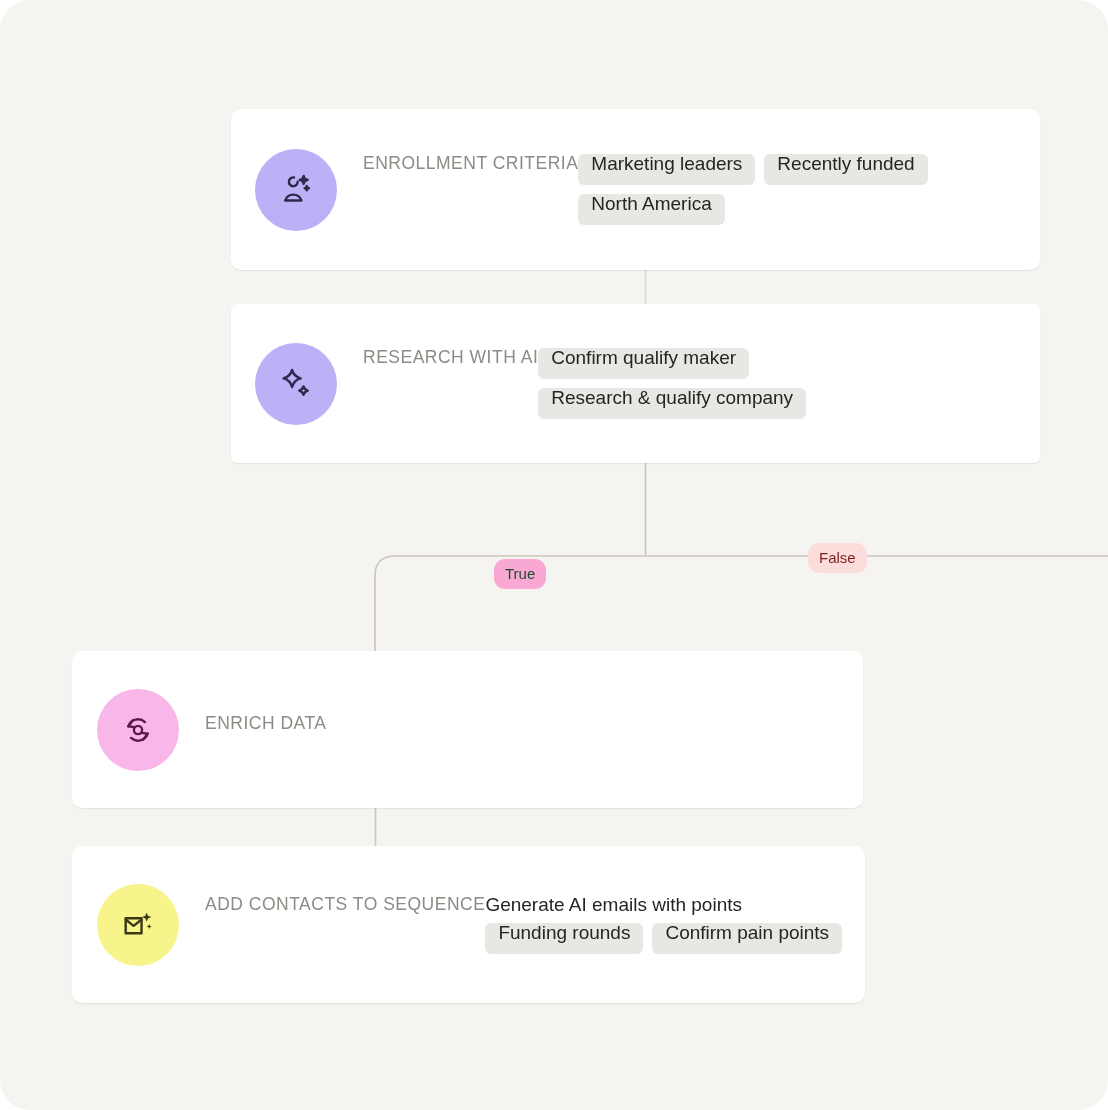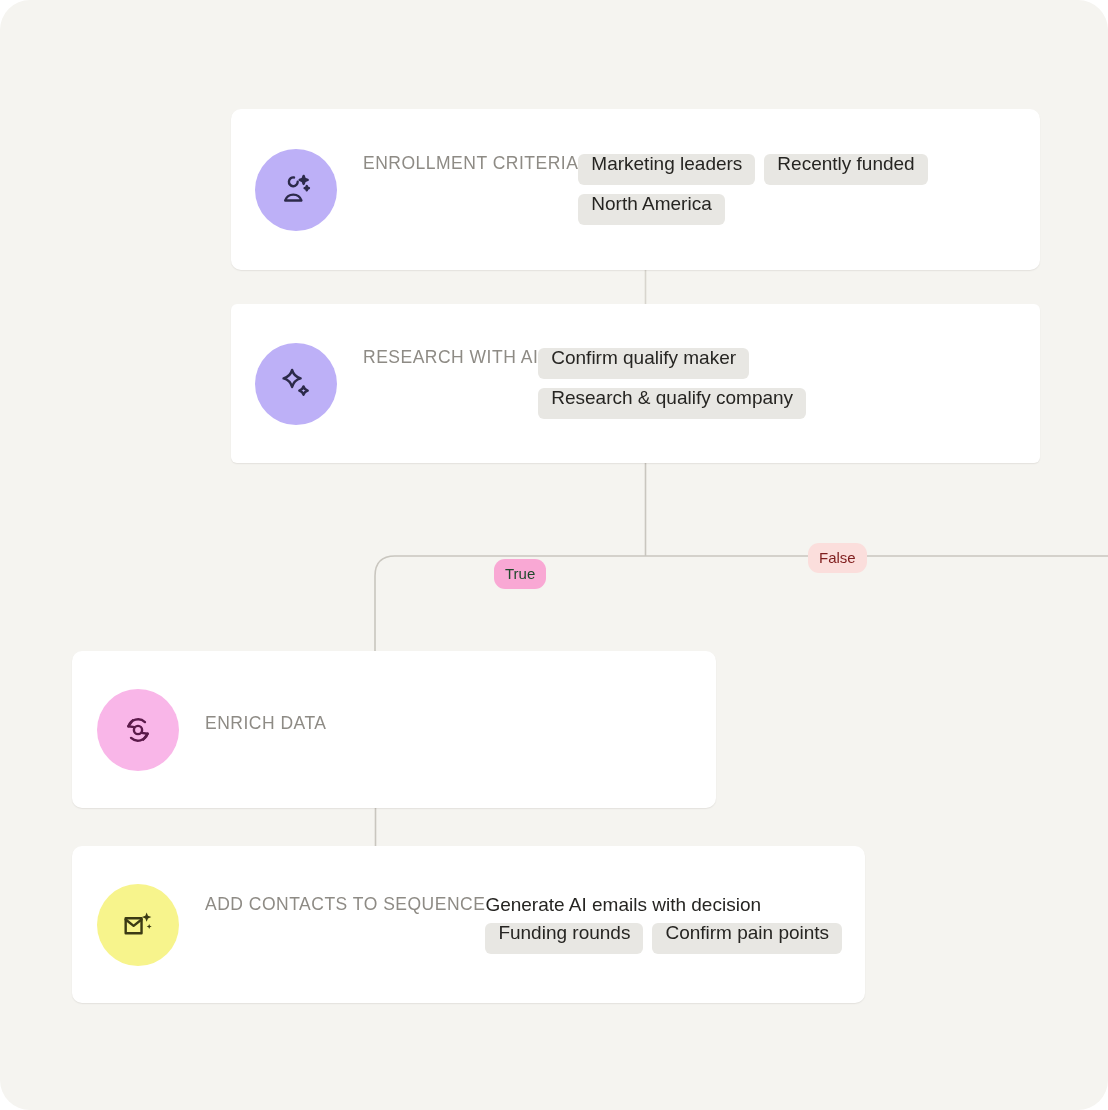--- a/index.html
+++ b/index.html
@@ -38,21 +38,21 @@
     position: absolute;
     background: #ffffff;
     border-radius: 10px;
     box-sizing: border-box;
     display: flex;
     align-items: center;
     box-shadow: 0 1px 2px rgba(30,28,24,0.05), 0 1px 1px rgba(30,28,24,0.03);
   }
   .card-enrollment { left: 231px; top: 109px; width: 809px; height: 161px; }
   .card-research   { left: 231px; top: 304px; width: 809px; height: 159px; border-radius: 6px; }
-  .card-enrich     { left: 72px;  top: 651px; width: 644px; height: 157px; }
+  .card-enrich     { left: 72px;  top: 651px; width: 791px; height: 157px; }
   .card-sequence   { left: 72px;  top: 846px; width: 793px; height: 157px; }
 
   .icon-badge {
     flex: 0 0 auto;
     width: 82px;
     height: 82px;
     border-radius: 50%;
     display: flex;
     align-items: center;
     justify-content: center;
@@ -206,20 +206,20 @@
       <svg width="34" height="34" viewBox="0 0 24 24" fill="none" stroke="#3b3a14" stroke-width="1.7" stroke-linecap="round" stroke-linejoin="round">
         <path d="M3.3 7.2h11.2v10.6H3.3z"></path>
         <path d="M3.3 8.1l5.6 4.5 5.6-4.5"></path>
         <path d="M18.1 3.1l.93 2.37 2.37.93-2.37.93-.93 2.37-.93-2.37-2.37-.93 2.37-.93z" fill="#3b3a14" stroke="none"></path>
         <path d="M19.9 11.3l.5 1.27 1.27.5-1.27.5-.5 1.27-.5-1.27-1.27-.5 1.27-.5z" fill="#3b3a14" stroke="none"></path>
       </svg>
     </div>
     <div class="card-body">
       <div class="card-title">ADD CONTACTS TO SEQUENCE</div>
       <div class="chip-row">
-        <span class="plain-text">Generate AI emails with decision</span>
+        <span class="plain-text">Generate AI emails with points</span>
         <span class="chip">Funding rounds</span>
         <span class="chip">Confirm pain points</span>
       </div>
     </div>
   </div>
 
 </div>
 
 </body></html>

